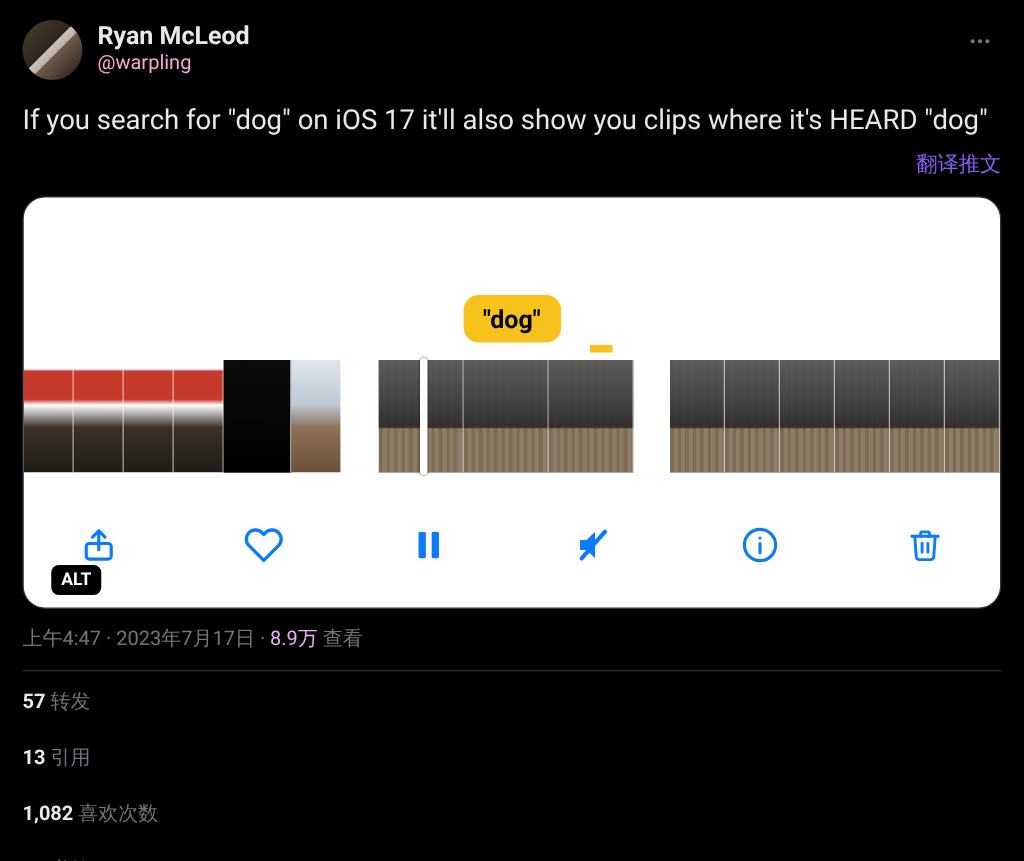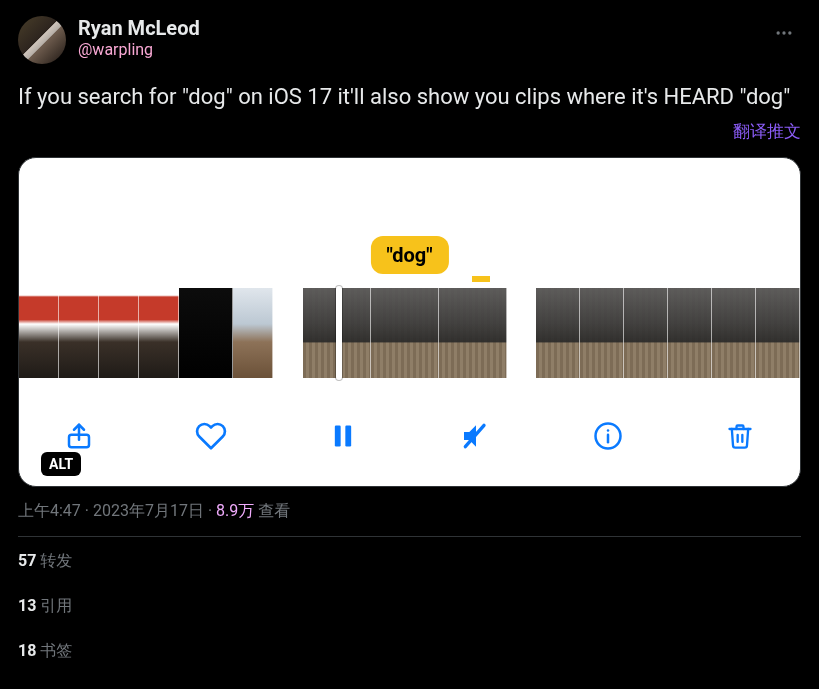--- a/index.html
+++ b/index.html
@@ -254,17 +254,20 @@
   <hr class="divider">
 
   <div class="stats-row">
     <div>
       <span class="num">57</span><span>转发</span>
     </div>
     <div>
       <span class="num">13</span><span>引用</span>
     </div>
     <div>
+      <span class="num">1,082</span><span>喜欢次数</span>
+    </div>
+    <div>
       <span class="num">18</span><span>书签</span>
     </div>
   </div>
 
 </div>
 
 </body></html>

